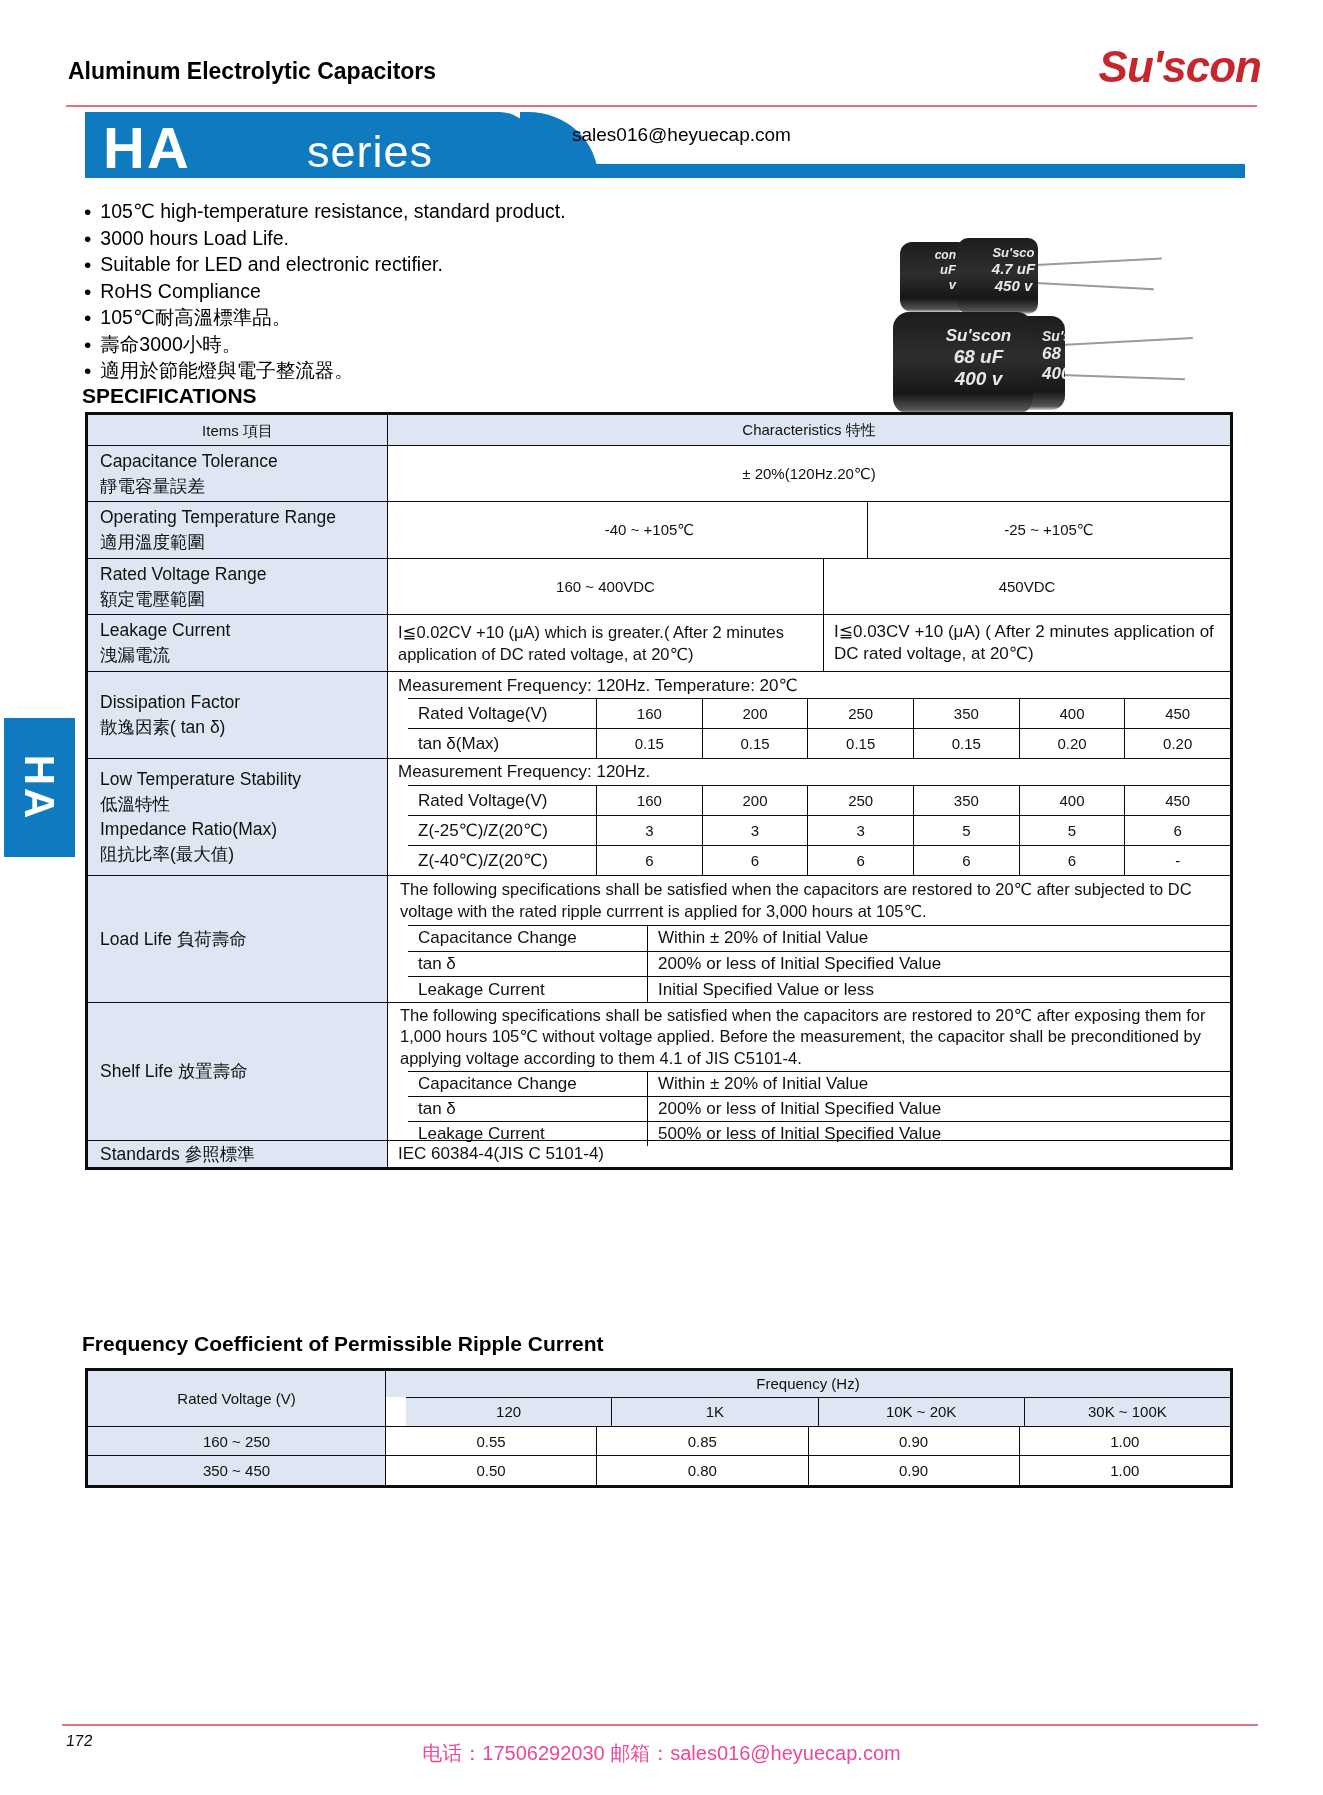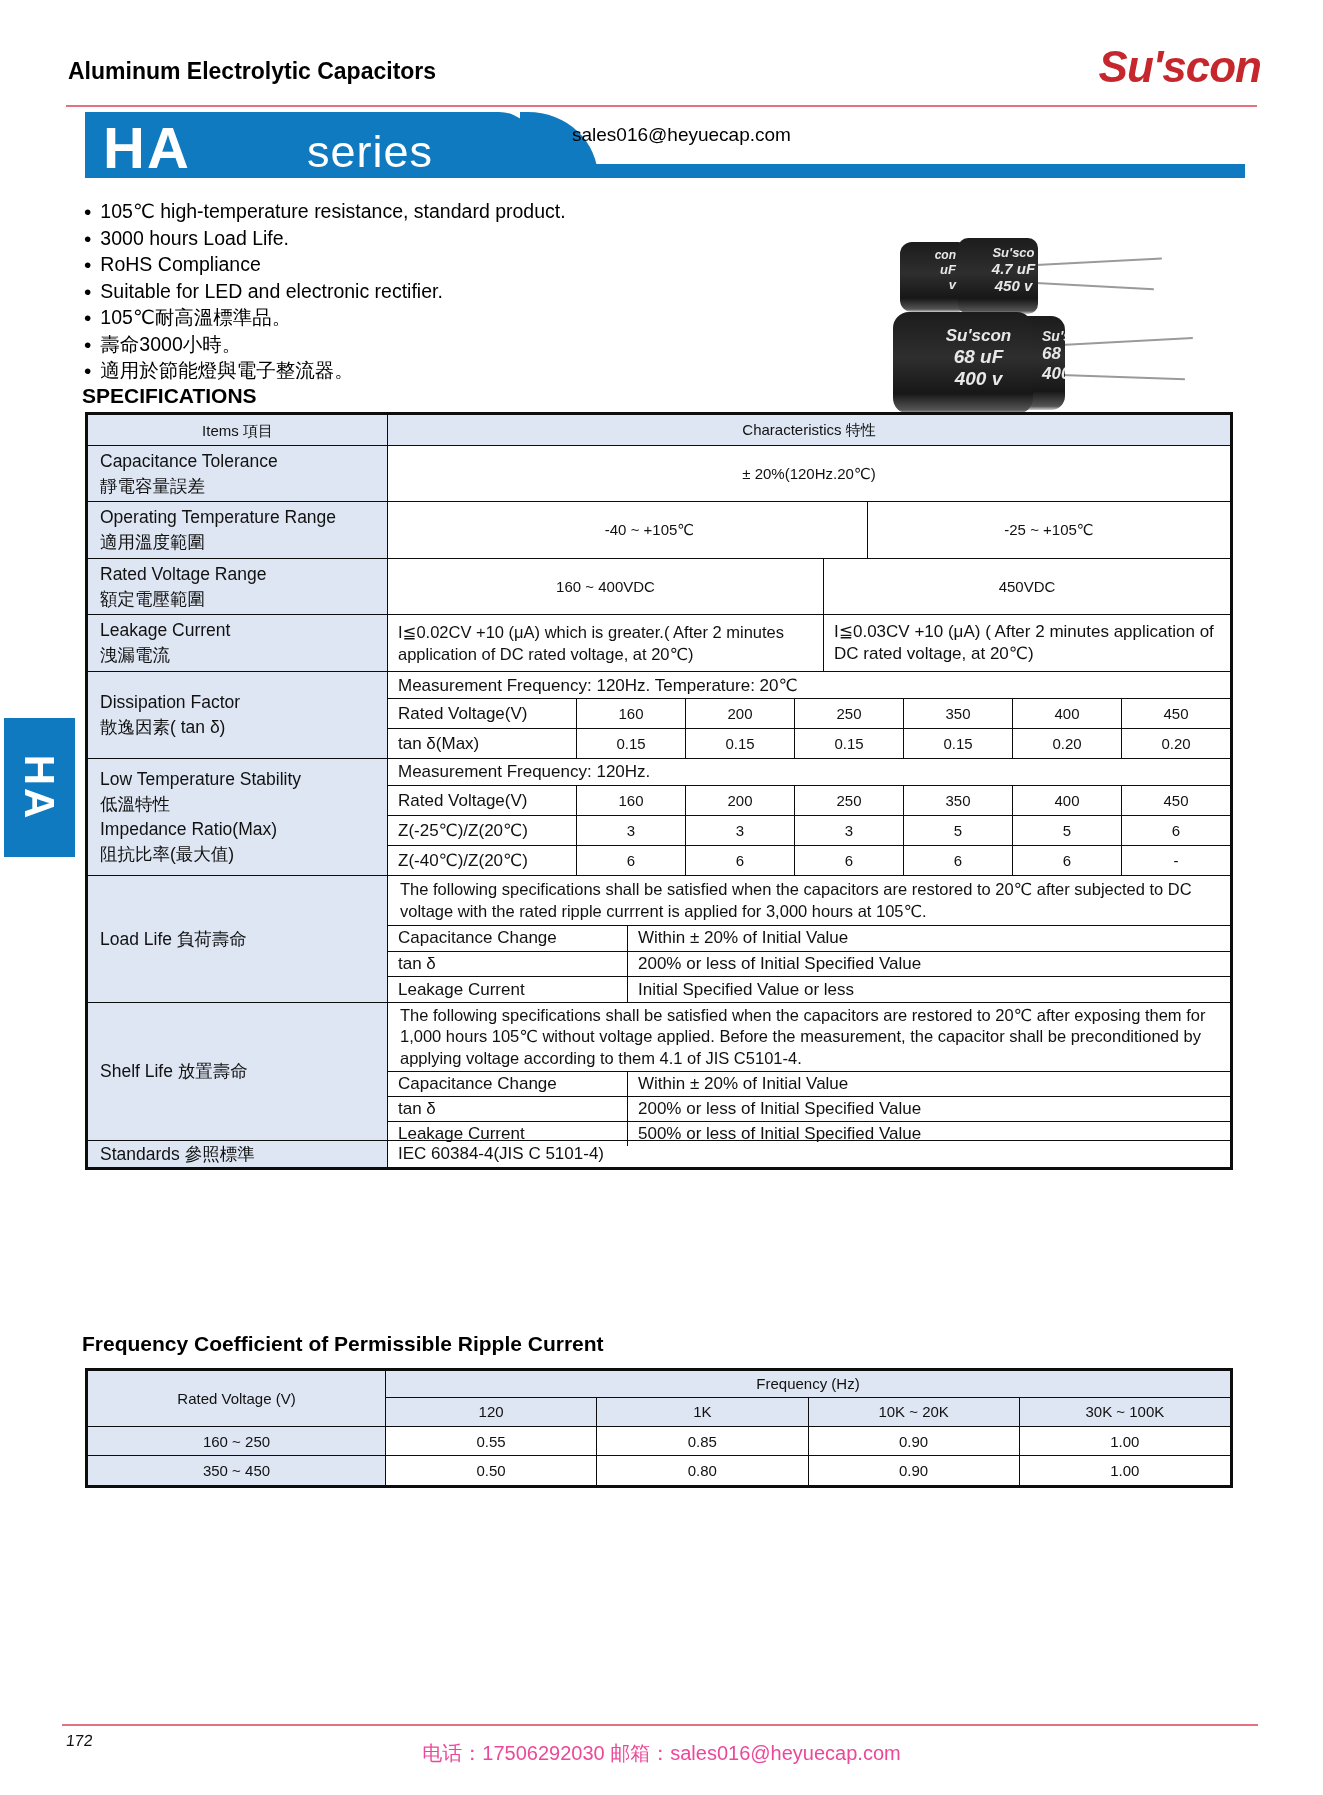--- a/index.html
+++ b/index.html
@@ -44,21 +44,21 @@
   .lblcell{width:300px;min-width:300px;background:#dee6f3;border-right:1.5px solid #0d0d0d;
            box-sizing:border-box;display:flex;flex-direction:column;justify-content:center;
            padding:4px 12px;font-size:17.5px;line-height:25px;}
   .valarea{flex:1;display:flex;box-sizing:border-box;min-width:0;}
   .valcol{flex:1;display:flex;flex-direction:column;box-sizing:border-box;min-width:0;}
   .c{display:flex;align-items:center;justify-content:center;box-sizing:border-box;
      font-size:15px;text-align:center;min-width:0;}
   .l{display:flex;align-items:center;justify-content:flex-start;box-sizing:border-box;
      font-size:17px;text-align:left;padding:2px 10px;min-width:0;}
   .bl{border-left:1.5px solid #0d0d0d;}
-  .bt{border-top:1.5px solid #0d0d0d;}
+  .bt{border-top:1.5px solid #0d0d0d;margin-left:20px;}
   .hdr{background:#dee6f3;}
   .intro{font-size:16.5px;line-height:21.5px;padding:3px 12px;display:flex;align-items:center;}
 
   
   .side-tab{position:absolute;left:4px;top:718px;width:71px;height:139px;background:#0f7abf;
             display:flex;align-items:center;justify-content:center;}
   .side-tab span{transform:rotate(90deg);color:#fff;font-size:42px;font-weight:bold;letter-spacing:3px;}
 
   
   .footer-line{position:absolute;left:62px;top:1724px;width:1196px;height:2px;background:#e4717f;}
@@ -78,22 +78,22 @@
     <span class="series-code">HA</span>
     <span class="series-word">series</span>
   </div>
   <div class="banner-curve"></div>
   <div class="banner-strip"></div>
   <div class="banner-email">sales016@heyuecap.com</div>
 
   <div class="features">
     <div class="feature">105℃ high-temperature resistance, standard product.</div>
     <div class="feature">3000 hours Load Life.</div>
+    <div class="feature">Suitable for LED and  electronic rectifier.</div>
     <div class="feature">RoHS Compliance</div>
-    <div class="feature">Suitable for LED and  electronic rectifier.</div>
     <div class="feature">105℃耐高溫標準品。</div>
     <div class="feature">壽命3000小時。</div>
     <div class="feature">適用於節能燈與電子整流器。</div>
   </div>
 
   <div class="cap-photo" style="left:900px;top:238px;width:240px;height:80px;">
     <div class="lead" style="left:136px;top:26px;width:126px;transform:rotate(-3deg);"></div>
     <div class="lead" style="left:136px;top:44px;width:118px;transform:rotate(3deg);"></div>
     <div class="cap-body" style="left:0;top:4px;width:62px;height:70px;border-radius:12px 4px 4px 12px;text-align:right;padding:6px 6px 0 0;box-sizing:border-box;">
       <div class="cl" style="font-size:12px;">con</div>

